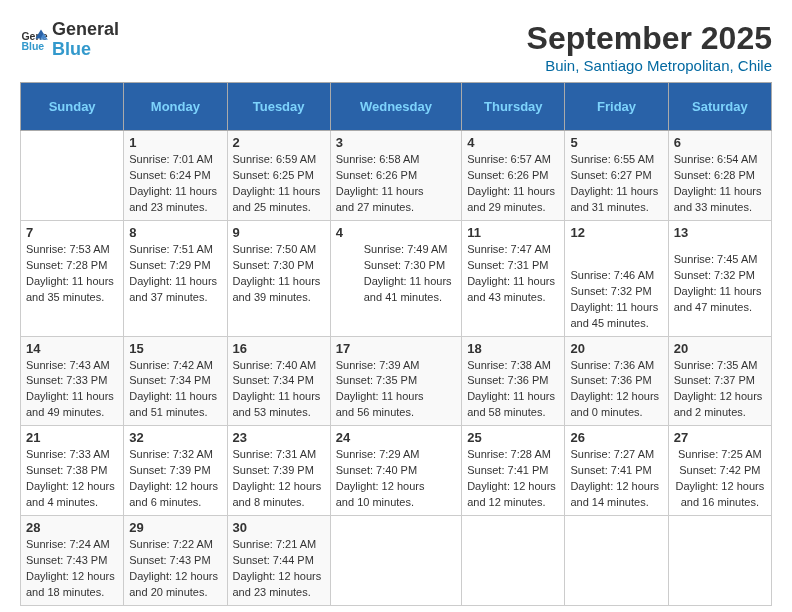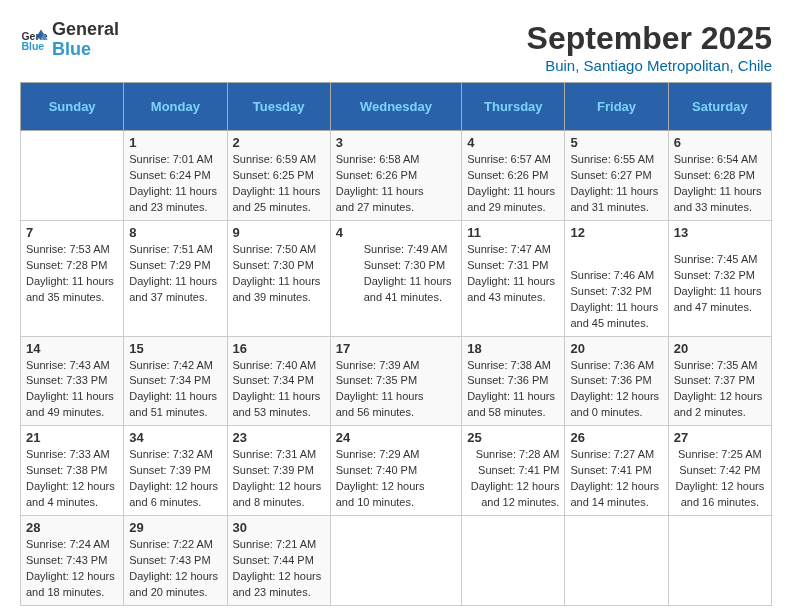--- a/index.html
+++ b/index.html
@@ -261,21 +261,21 @@
       </tr>
       <tr>
         <td>
           <span class="day-number">21</span>
           <div class="day-info" style="white-space: pre-line;">Sunrise: 7:33 AM
 Sunset: 7:38 PM
 Daylight: 12 hours
 and 4 minutes.</div>
         </td>
         <td>
-          <span class="day-number">34</span>
+          <span class="day-number">32</span>
           <div class="day-info" style="white-space: pre-line;">Sunrise: 7:32 AM
 Sunset: 7:39 PM
 Daylight: 12 hours
 and 6 minutes.</div>
         </td>
         <td>
           <span class="day-number">23</span>
           <div class="day-info" style="white-space: pre-line;">Sunrise: 7:31 AM
 Sunset: 7:39 PM
 Daylight: 12 hours
@@ -283,21 +283,21 @@
         </td>
         <td>
           <span class="day-number">24</span>
           <div class="day-info" style="white-space: pre-line;">Sunrise: 7:29 AM
 Sunset: 7:40 PM
 Daylight: 12 hours
 and 10 minutes.</div>
         </td>
         <td>
           <span class="day-number">25</span>
-          <div class="day-info" style="white-space: pre-line; text-align: right;">Sunrise: 7:28 AM
+          <div class="day-info" style="white-space: pre-line;">Sunrise: 7:28 AM
 Sunset: 7:41 PM
 Daylight: 12 hours
 and 12 minutes.</div>
         </td>
         <td>
           <span class="day-number">26</span>
           <div class="day-info" style="white-space: pre-line;">Sunrise: 7:27 AM
 Sunset: 7:41 PM
 Daylight: 12 hours
 and 14 minutes.</div>

